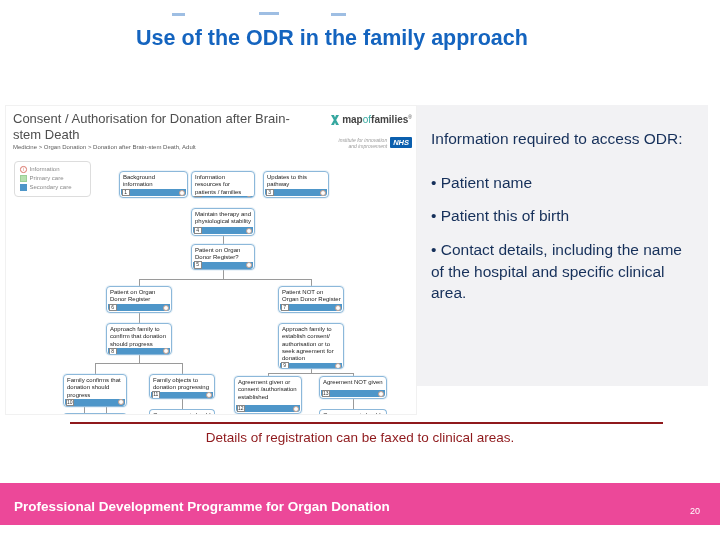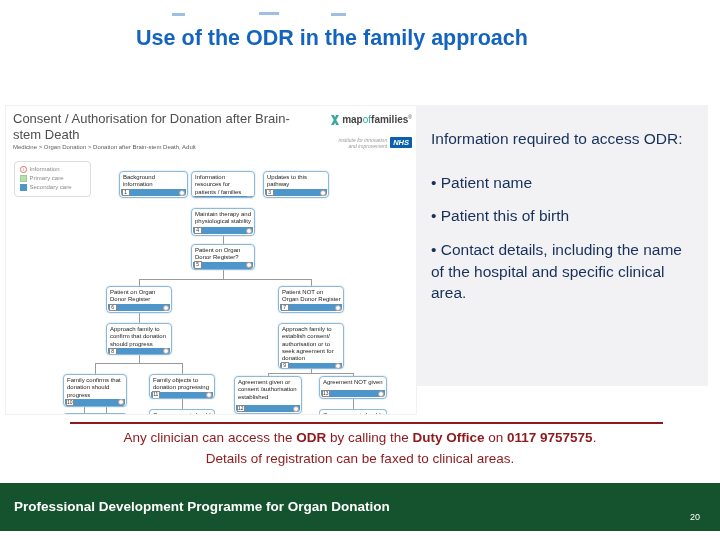--- a/index.html
+++ b/index.html
@@ -73,21 +73,21 @@
   .bullet::before{content:"\2022  ";}
   
   .divider{position:absolute;left:70px;top:422px;width:593px;height:2px;background:#8F191C;}
   .callout{
     position:absolute;left:30px;top:428px;width:660px;text-align:center;
     color:#8F191C;font-size:13.5px;line-height:1.55;
   }
   .callout .b{font-weight:bold;}
   
   .footer{
-    position:absolute;left:0;top:483px;width:720px;height:48px;background:#14532d;
+    position:absolute;left:0;top:483px;width:720px;height:42px;background:#ec4899;
     box-sizing:border-box;color:#fff;
   }
   .footer-label{position:absolute;left:14px;top:16px;font-size:13.5px;font-weight:bold;}
   .page-num{position:absolute;right:20px;bottom:9px;font-size:9px;color:#fff;}
 </style>
 </head>
 <body>
 
 <div class="slide-title">Use of the ODR in the family approach</div>
 <div class="dash" style="left:172px;top:13px;width:13px;"></div>
@@ -250,20 +250,19 @@
 
 <div class="info-box">
   <p class="info-title">Information required to access ODR:</p>
   <p class="bullet">Patient name</p>
   <p class="bullet">Patient this of birth</p>
   <p class="bullet">Contact details, including the name of the hospital and specific clinical area.</p>
 </div>
 
 <div class="divider"></div>
 <div class="callout">
-  <div><span>Any clinician can access the </span><span class="b">ODR</span><span> by calling the </span><span class="b">Duty Office</span><span> on </span><span class="b">0117 9757575</span><span>.</span></div>
   <div>Details of registration can be faxed to clinical areas.</div>
 </div>
 
 <div class="footer">
   <div class="footer-label">Professional Development Programme for Organ Donation</div>
   <div class="page-num">20</div>
 </div>
 
 </body></html>

